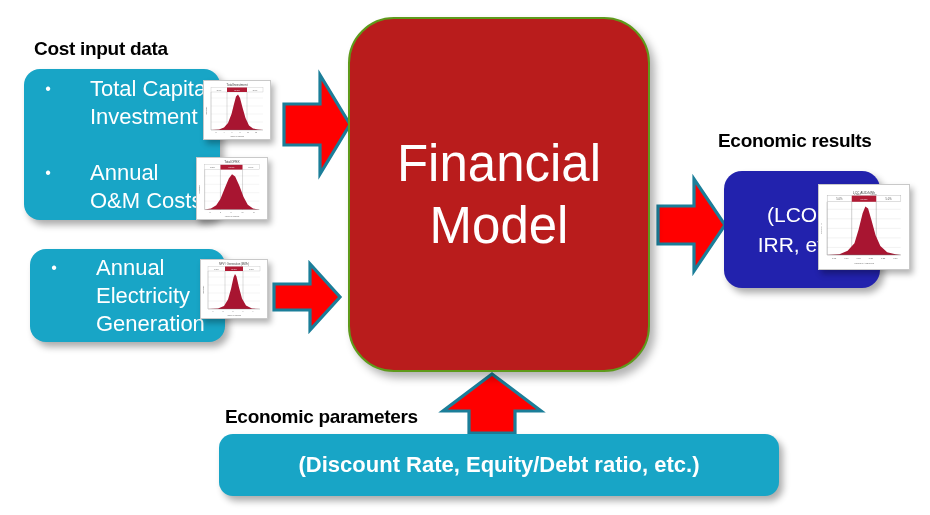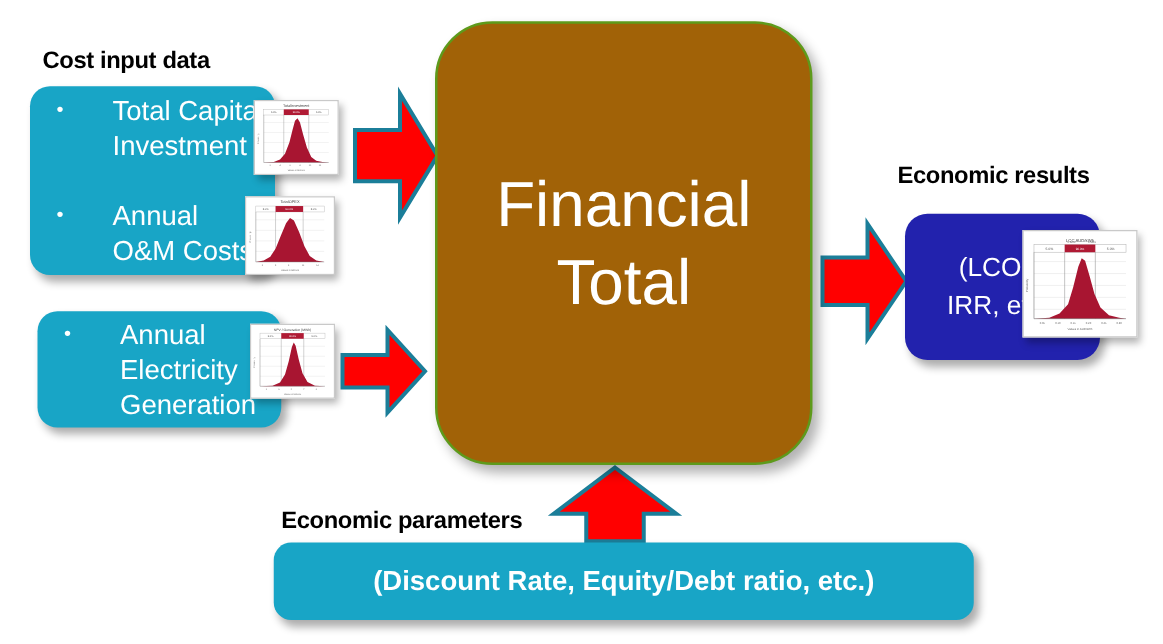--- a/index.html
+++ b/index.html
@@ -76,21 +76,21 @@
     font-family: "Liberation Sans", sans-serif;
   }
 
   
   #green-box {
     position: absolute;
     left: 348px;
     top: 17px;
     width: 302px;
     height: 355px;
-    background: #a16207;
+    background: #b91c1c;
     border: 2px solid #5E9A1B;
     border-radius: 46px;
     box-shadow: 5px 6px 9px rgba(0,0,0,0.30);
     box-sizing: border-box;
     display: flex;
     align-items: center;
     justify-content: center;
   }
   #green-box .gb-label {
     color: #ffffff;
@@ -288,21 +288,21 @@
 
   <div class="arrow" style="left:440px; top:371px;">
     <svg width="104" height="64" viewBox="0 0 104 64">
       <path d="M52 3 L101 40 L75 40 L75 62 L29 62 L29 40 L3 40 Z" fill="#FF0000" stroke="#1B7E99" stroke-width="3.2" stroke-linejoin="miter"></path>
     </svg>
   </div>
 
   <div id="green-box">
     <div class="gb-label">
       <div>Financial</div>
-      <div>Total</div>
+      <div>Model</div>
     </div>
   </div>
 
   <div class="caption" style="left:718px; top:130px;">Economic results</div>
 
   <div id="blue-box">
     <div class="bb-label">
       <div>(LCOE,</div>
       <div>IRR, etc.)</div>
     </div>

